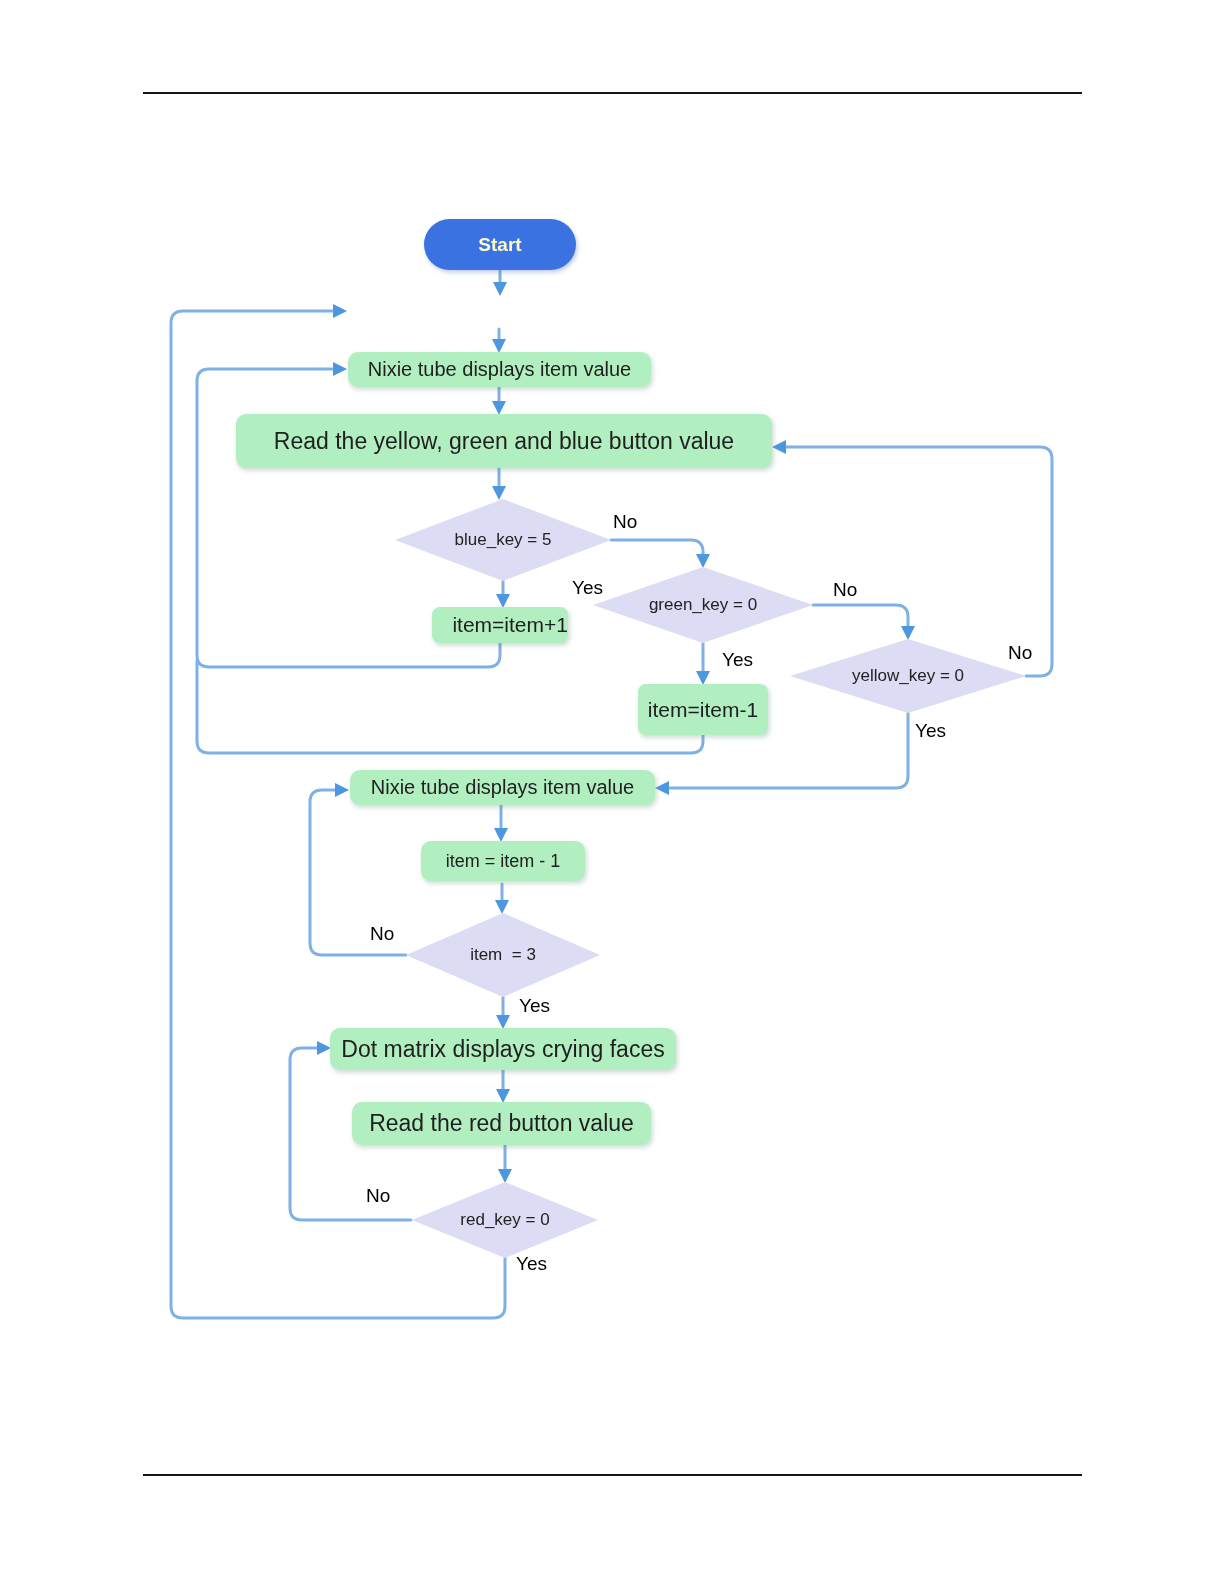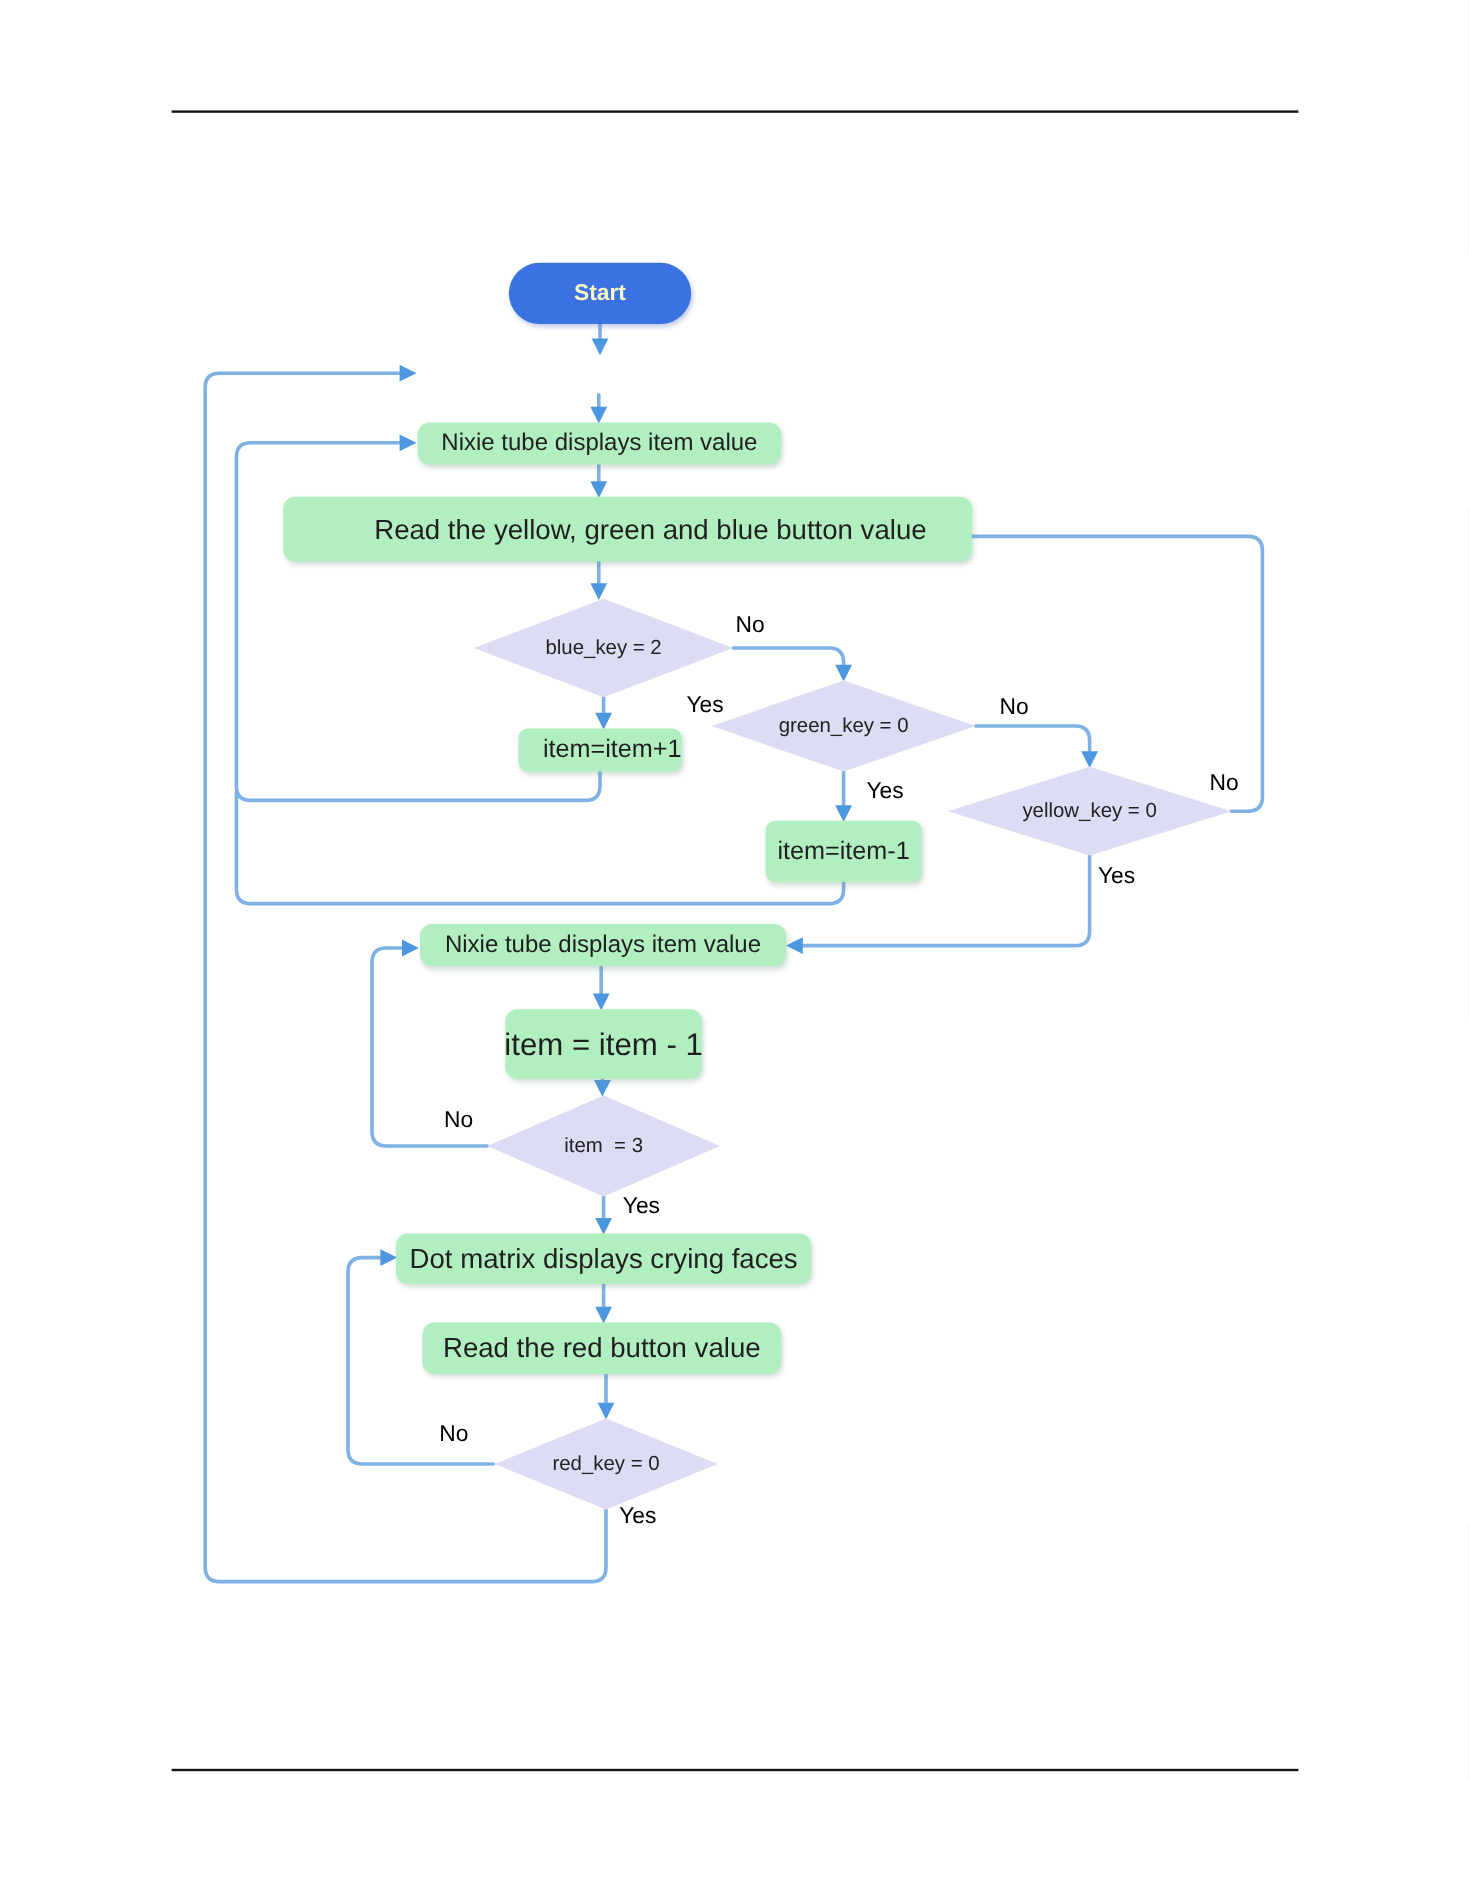--- a/index.html
+++ b/index.html
@@ -116,49 +116,49 @@
 
   <div class="node start" style="left:424px;top:219px;width:152px;height:51px;">
     <span>Start</span>
   </div>
 
 
   <div class="node" style="left:348px;top:352px;width:303px;height:35px;font-size:20px;">
     <span>Nixie tube displays item value</span>
   </div>
 
-  <div class="node" style="left:236px;top:414px;width:536px;height:54px;font-size:23px;padding-left:38px;">
+  <div class="node" style="left:236px;top:414px;width:536px;height:54px;font-size:23px;">
     <span>Read the yellow, green and blue button value</span>
   </div>
 
   <div class="node" style="left:432px;top:607px;width:136px;height:36px;font-size:21px;border-radius:8px;justify-content:flex-end;">
     <span>item=item+1</span>
   </div>
 
   <div class="node" style="left:638px;top:684px;width:130px;height:51px;font-size:21px;border-radius:8px;">
     <span>item=item-1</span>
   </div>
 
   <div class="node" style="left:350px;top:770px;width:305px;height:35px;font-size:20px;">
     <span>Nixie tube displays item value</span>
   </div>
 
-  <div class="node" style="left:421px;top:841px;width:164px;height:58px;font-size:26px;">
+  <div class="node" style="left:421px;top:841px;width:164px;height:40px;font-size:18px;">
     <span>item = item - 1</span>
   </div>
 
   <div class="node" style="left:352px;top:1102px;width:299px;height:43px;font-size:23px;">
     <span>Read the red button value</span>
   </div>
 
   <div class="node" style="left:330px;top:1028px;width:346px;height:42px;font-size:23px;">
     <span>Dot matrix displays crying faces</span>
   </div>
 
-  <div class="dlabel" style="left:503px;top:540px;">blue_key = 2</div>
+  <div class="dlabel" style="left:503px;top:540px;">blue_key = 5</div>
   <div class="dlabel" style="left:703px;top:605px;">green_key = 0</div>
   <div class="dlabel" style="left:908px;top:676px;">yellow_key = 0</div>
   <div class="dlabel" style="left:503px;top:955px;">item  = 3</div>
   <div class="dlabel" style="left:505px;top:1220px;">red_key = 0</div>
 
   <div class="elabel" style="left:613px;top:512px;">No</div>
   <div class="elabel" style="left:572px;top:578px;">Yes</div>
   <div class="elabel" style="left:833px;top:580px;">No</div>
   <div class="elabel" style="left:722px;top:650px;">Yes</div>
   <div class="elabel" style="left:1008px;top:643px;">No</div>

